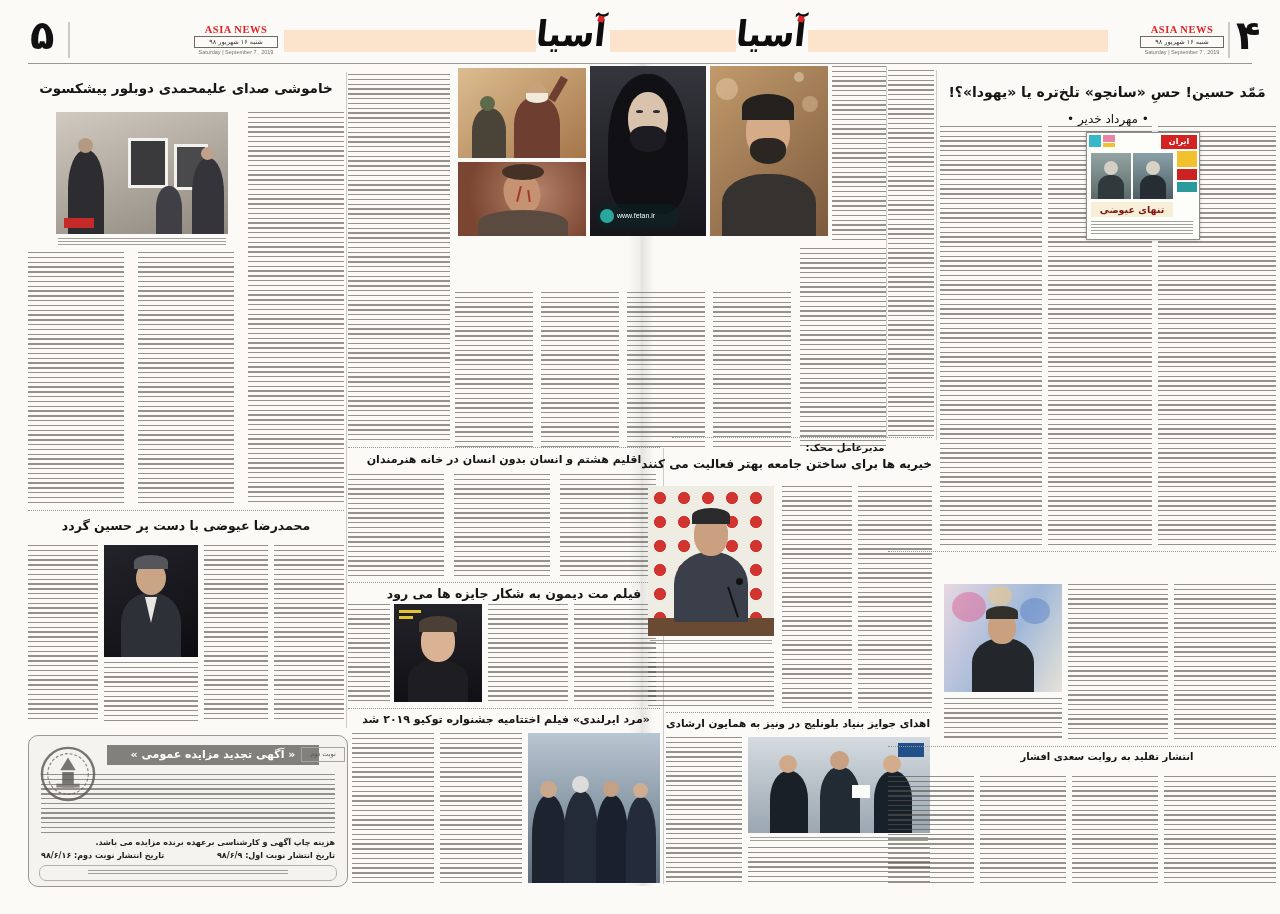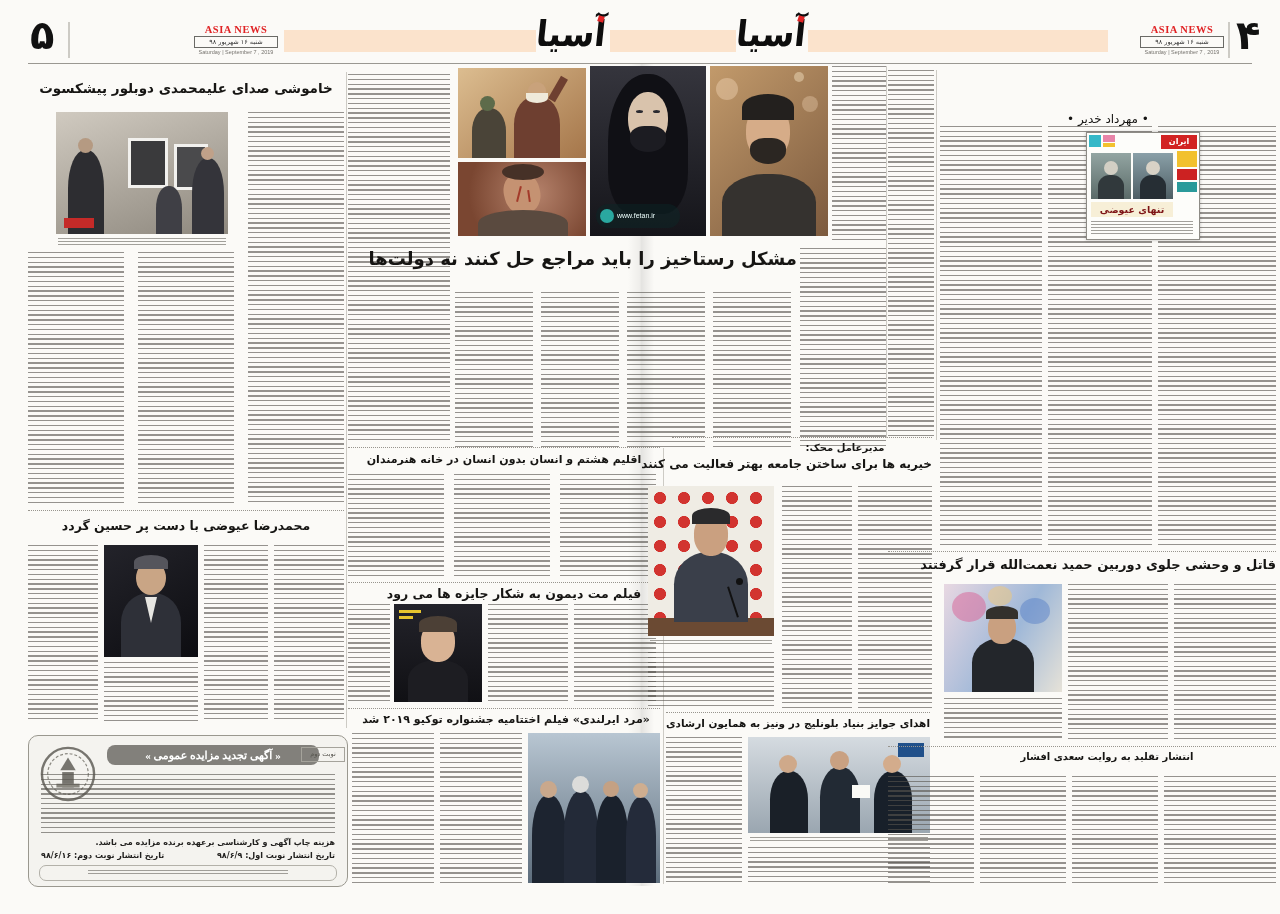--- a/index.html
+++ b/index.html
@@ -17,22 +17,22 @@
   .brand{color:#e02325;font-weight:bold;font-size:10.5px;letter-spacing:.5px;text-align:center;font-family:"Liberation Serif",serif;}
   .datefa{border:1px solid #6a6a66;font-size:6.5px;text-align:center;padding:1px 2px;margin-top:1px;color:#333;}
   .dateen{font-size:5.5px;text-align:center;color:#76736e;margin-top:1px;font-family:"Liberation Sans",sans-serif;}
   .pagenum{font-size:40px;font-weight:bold;color:#111;font-family:"DejaVu Sans",sans-serif;}
   .nameplate{font-size:33px;font-weight:800;color:#0d0d0d;transform:skewX(-6deg) scaleY(1.08);text-align:center;}
   .redmark{position:absolute;width:6px;height:6px;background:#e02325;transform:rotate(18deg);}
   .ph{overflow:hidden;}
   .sil{position:absolute;border-radius:46% 46% 0 0;}
   .head{position:absolute;border-radius:50%;}
   .adbox{border:1.5px solid #9a988f;border-radius:10px;background:#f4f3ef;}
-  .adtitle{background:#82807b;border-radius:8px;color:#fff;font-weight:bold;font-size:11px;
-           text-align:center;line-height:20px;font-family:Liberation Serif, serif;}
+  .adtitle{background:#82807b;border-radius:0;color:#fff;font-weight:bold;font-size:11px;
+           text-align:center;line-height:20px;}
   .adsmall{font-size:8px;color:#22211f;font-weight:bold;}
   .coverbox{background:#fdfdfa;border:1px solid #8e8c86;box-shadow:0 0 3px rgba(0,0,0,.25);}
   .fold{background:linear-gradient(to right,rgba(0,0,0,0) 0%,rgba(0,0,0,.05) 45%,rgba(0,0,0,.09) 52%,rgba(0,0,0,0) 100%);}
 </style>
 </head>
 <body>
 
 <div class="sheet">
 
   <div class="abs pagenum" style="left:30px;top:12px;">۵</div>
@@ -163,21 +163,20 @@
     <div class="head" style="left:92px;top:30px;width:16px;height:16px;background:rgba(255,230,200,.3);"></div>
     <div class="head" style="left:84px;top:6px;width:10px;height:10px;background:rgba(255,240,210,.4);"></div>
     <div class="sil" style="left:12px;top:108px;width:94px;height:62px;background:#35322f;"></div>
     <div class="head" style="left:36px;top:38px;width:44px;height:56px;background:#d6ac88;border-radius:46%;"></div>
     <div class="abs" style="left:32px;top:28px;width:52px;height:26px;border-radius:50% 50% 0 0;background:#23201e;"></div>
     <div class="abs" style="left:40px;top:72px;width:36px;height:26px;border-radius:40% 40% 50% 50%;background:#2b2622;"></div>
   </div>
 
   <div class="abs tl" style="left:832px;top:66px;width:54px;height:176px;"></div>
 
-  <div class="abs hl fa" style="left:455px;top:248px;width:342px;font-size:18px;font-weight:800;">مشکل رستاخیز را باید مراجع حل کنند نه دولت‌ها</div>
 
   <div class="abs tl" style="left:455px;top:292px;width:78px;height:156px;"></div>
   <div class="abs tl" style="left:541px;top:292px;width:78px;height:156px;"></div>
   <div class="abs tl" style="left:627px;top:292px;width:78px;height:156px;"></div>
   <div class="abs tl" style="left:713px;top:292px;width:78px;height:156px;"></div>
   <div class="abs tl" style="left:800px;top:248px;width:86px;height:200px;"></div>
   <div class="abs vr" style="left:886px;top:66px;height:372px;"></div>
 
   <div class="abs dot" style="left:348px;top:447px;width:312px;"></div>
   <div class="abs hl fa" style="left:348px;top:453px;width:312px;font-size:11px;">اقلیم هشتم و انسان بدون انسان در خانه هنرمندان</div>
@@ -243,20 +242,21 @@
     <div class="sil" style="left:126px;top:34px;width:38px;height:62px;background:#18202a;"></div>
     <div class="head" style="left:135px;top:18px;width:18px;height:18px;background:#d3ac8c;"></div>
   </div>
   <div class="abs cap" style="left:750px;top:837px;width:178px;height:6px;"></div>
   <div class="abs tl" style="left:666px;top:737px;width:76px;height:147px;"></div>
   <div class="abs tl" style="left:748px;top:847px;width:182px;height:37px;"></div>
 
   <div class="abs tl" style="left:888px;top:70px;width:46px;height:368px;"></div>
   <div class="abs vr" style="left:936px;top:70px;height:370px;"></div>
 
+  <div class="abs hl fa" style="left:938px;top:84px;width:338px;font-size:14px;">مَمّد حسین! حسِ «سانچو» تلخ‌تره یا «یهودا»؟!</div>
   <div class="abs hl fa" style="left:1060px;top:112px;width:96px;font-size:12px;font-weight:normal;">• مهرداد خدیر •</div>
 
   <div class="abs tl" style="left:940px;top:126px;width:102px;height:422px;"></div>
   <div class="abs tl" style="left:1048px;top:126px;width:104px;height:422px;"></div>
   <div class="abs tl" style="left:1158px;top:126px;width:118px;height:422px;"></div>
 
   <div class="abs coverbox ph" style="left:1086px;top:132px;width:112px;height:106px;">
     <div class="abs" style="left:2px;top:2px;width:12px;height:12px;background:#35b8c8;"></div>
     <div class="abs" style="left:16px;top:2px;width:12px;height:7px;background:#e884a8;"></div>
     <div class="abs" style="left:16px;top:10px;width:12px;height:4px;background:#f2c12e;"></div>
@@ -270,21 +270,20 @@
     </div>
     <div class="abs ph" style="left:46px;top:20px;width:40px;height:46px;background:linear-gradient(#8aa0a8,#4e5e64);">
       <div class="head" style="left:13px;top:8px;width:14px;height:14px;background:#d8d2c6;"></div>
       <div class="sil" style="left:7px;top:22px;width:26px;height:24px;background:#262e34;"></div>
     </div>
     <div class="abs fa" style="left:4px;top:69px;width:82px;height:15px;background:#f7efd7;color:#7e1416;font-size:9.5px;font-weight:bold;text-align:center;line-height:15px;">تنهای عیوضی</div>
     <div class="abs cap" style="left:4px;top:88px;width:102px;height:14px;"></div>
   </div>
 
   <div class="abs dot" style="left:888px;top:551px;width:388px;"></div>
-  <div class="abs hl fa" style="left:938px;top:557px;width:338px;font-size:13px;">قاتل و وحشی جلوی دوربین حمید نعمت‌الله قرار گرفتند</div>
   <div class="abs ph" style="left:944px;top:584px;width:118px;height:108px;background:linear-gradient(120deg,#e8d8e2,#9fb8d8 55%,#e6e2d8);">
     <div class="head" style="left:8px;top:8px;width:34px;height:30px;background:rgba(216,106,154,.55);"></div>
     <div class="head" style="left:76px;top:14px;width:30px;height:26px;background:rgba(90,130,200,.5);"></div>
     <div class="head" style="left:44px;top:2px;width:24px;height:20px;background:rgba(240,200,120,.5);"></div>
     <div class="sil" style="left:28px;top:54px;width:62px;height:54px;background:#23262b;"></div>
     <div class="head" style="left:44px;top:28px;width:28px;height:32px;background:#c9a080;border-radius:46%;"></div>
     <div class="abs" style="left:42px;top:22px;width:32px;height:13px;border-radius:50% 50% 0 0;background:#33302c;"></div>
   </div>
   <div class="abs tl" style="left:1068px;top:584px;width:100px;height:156px;"></div>
   <div class="abs tl" style="left:1174px;top:584px;width:102px;height:156px;"></div>

